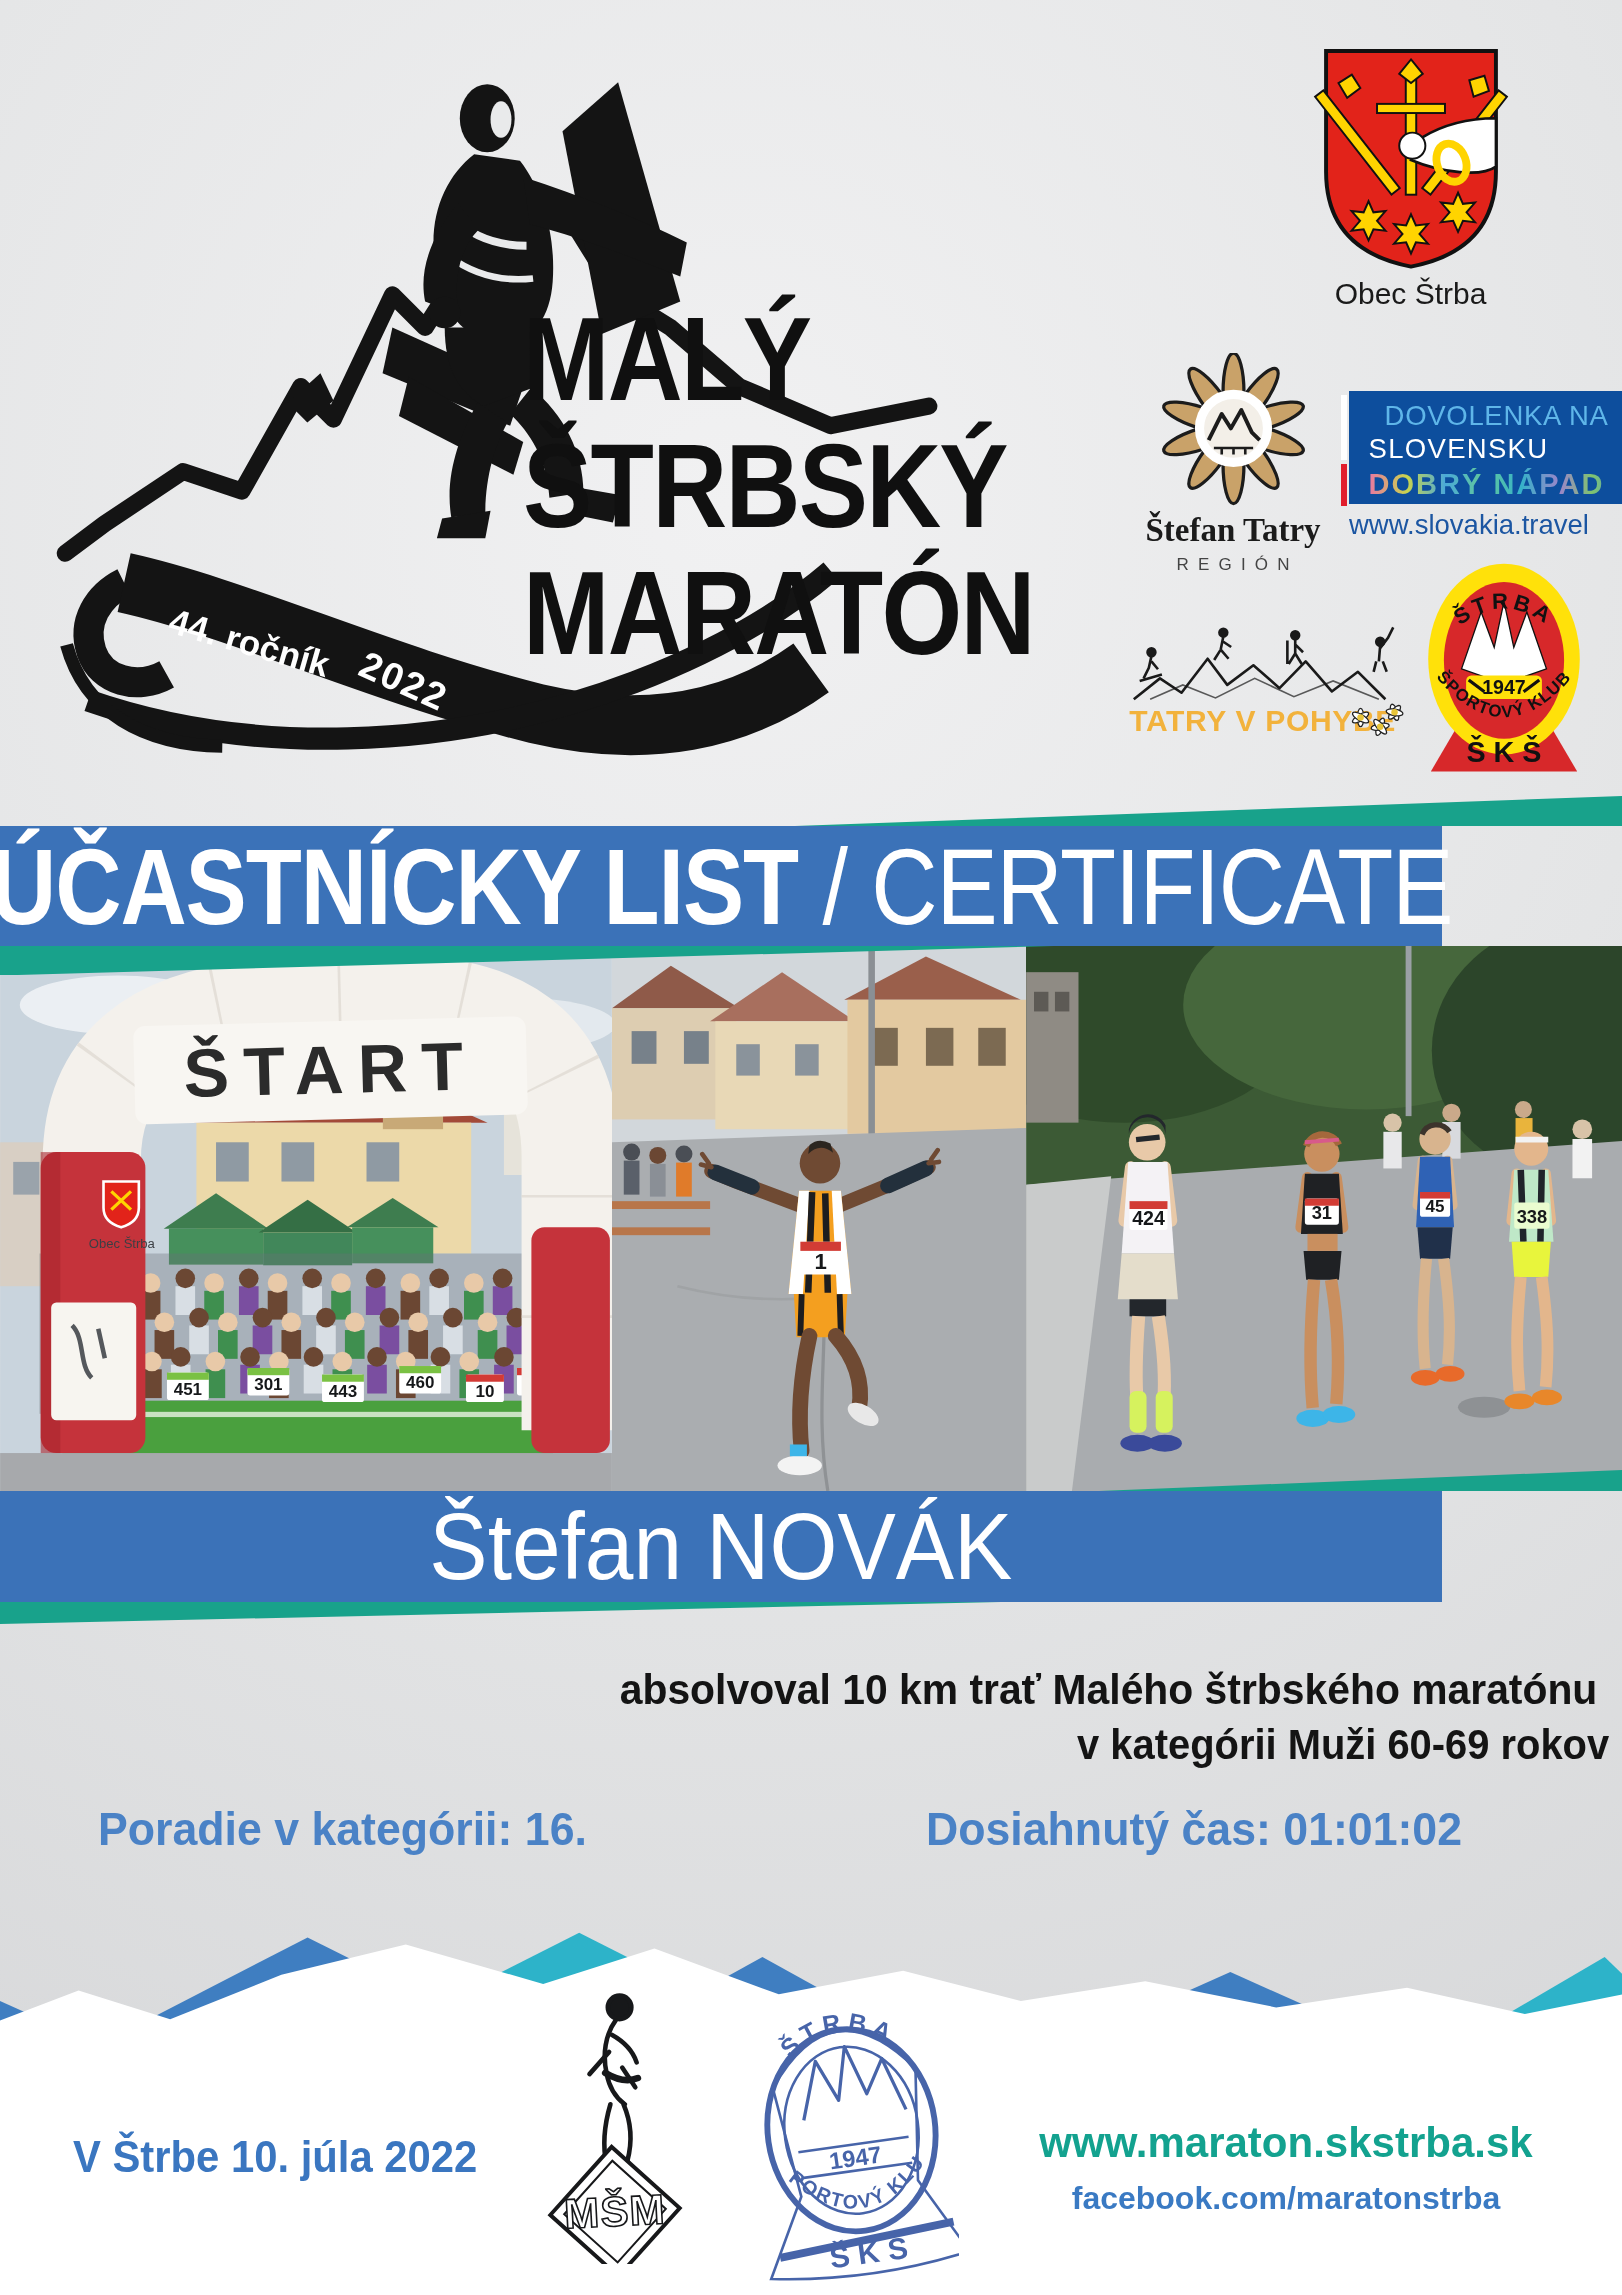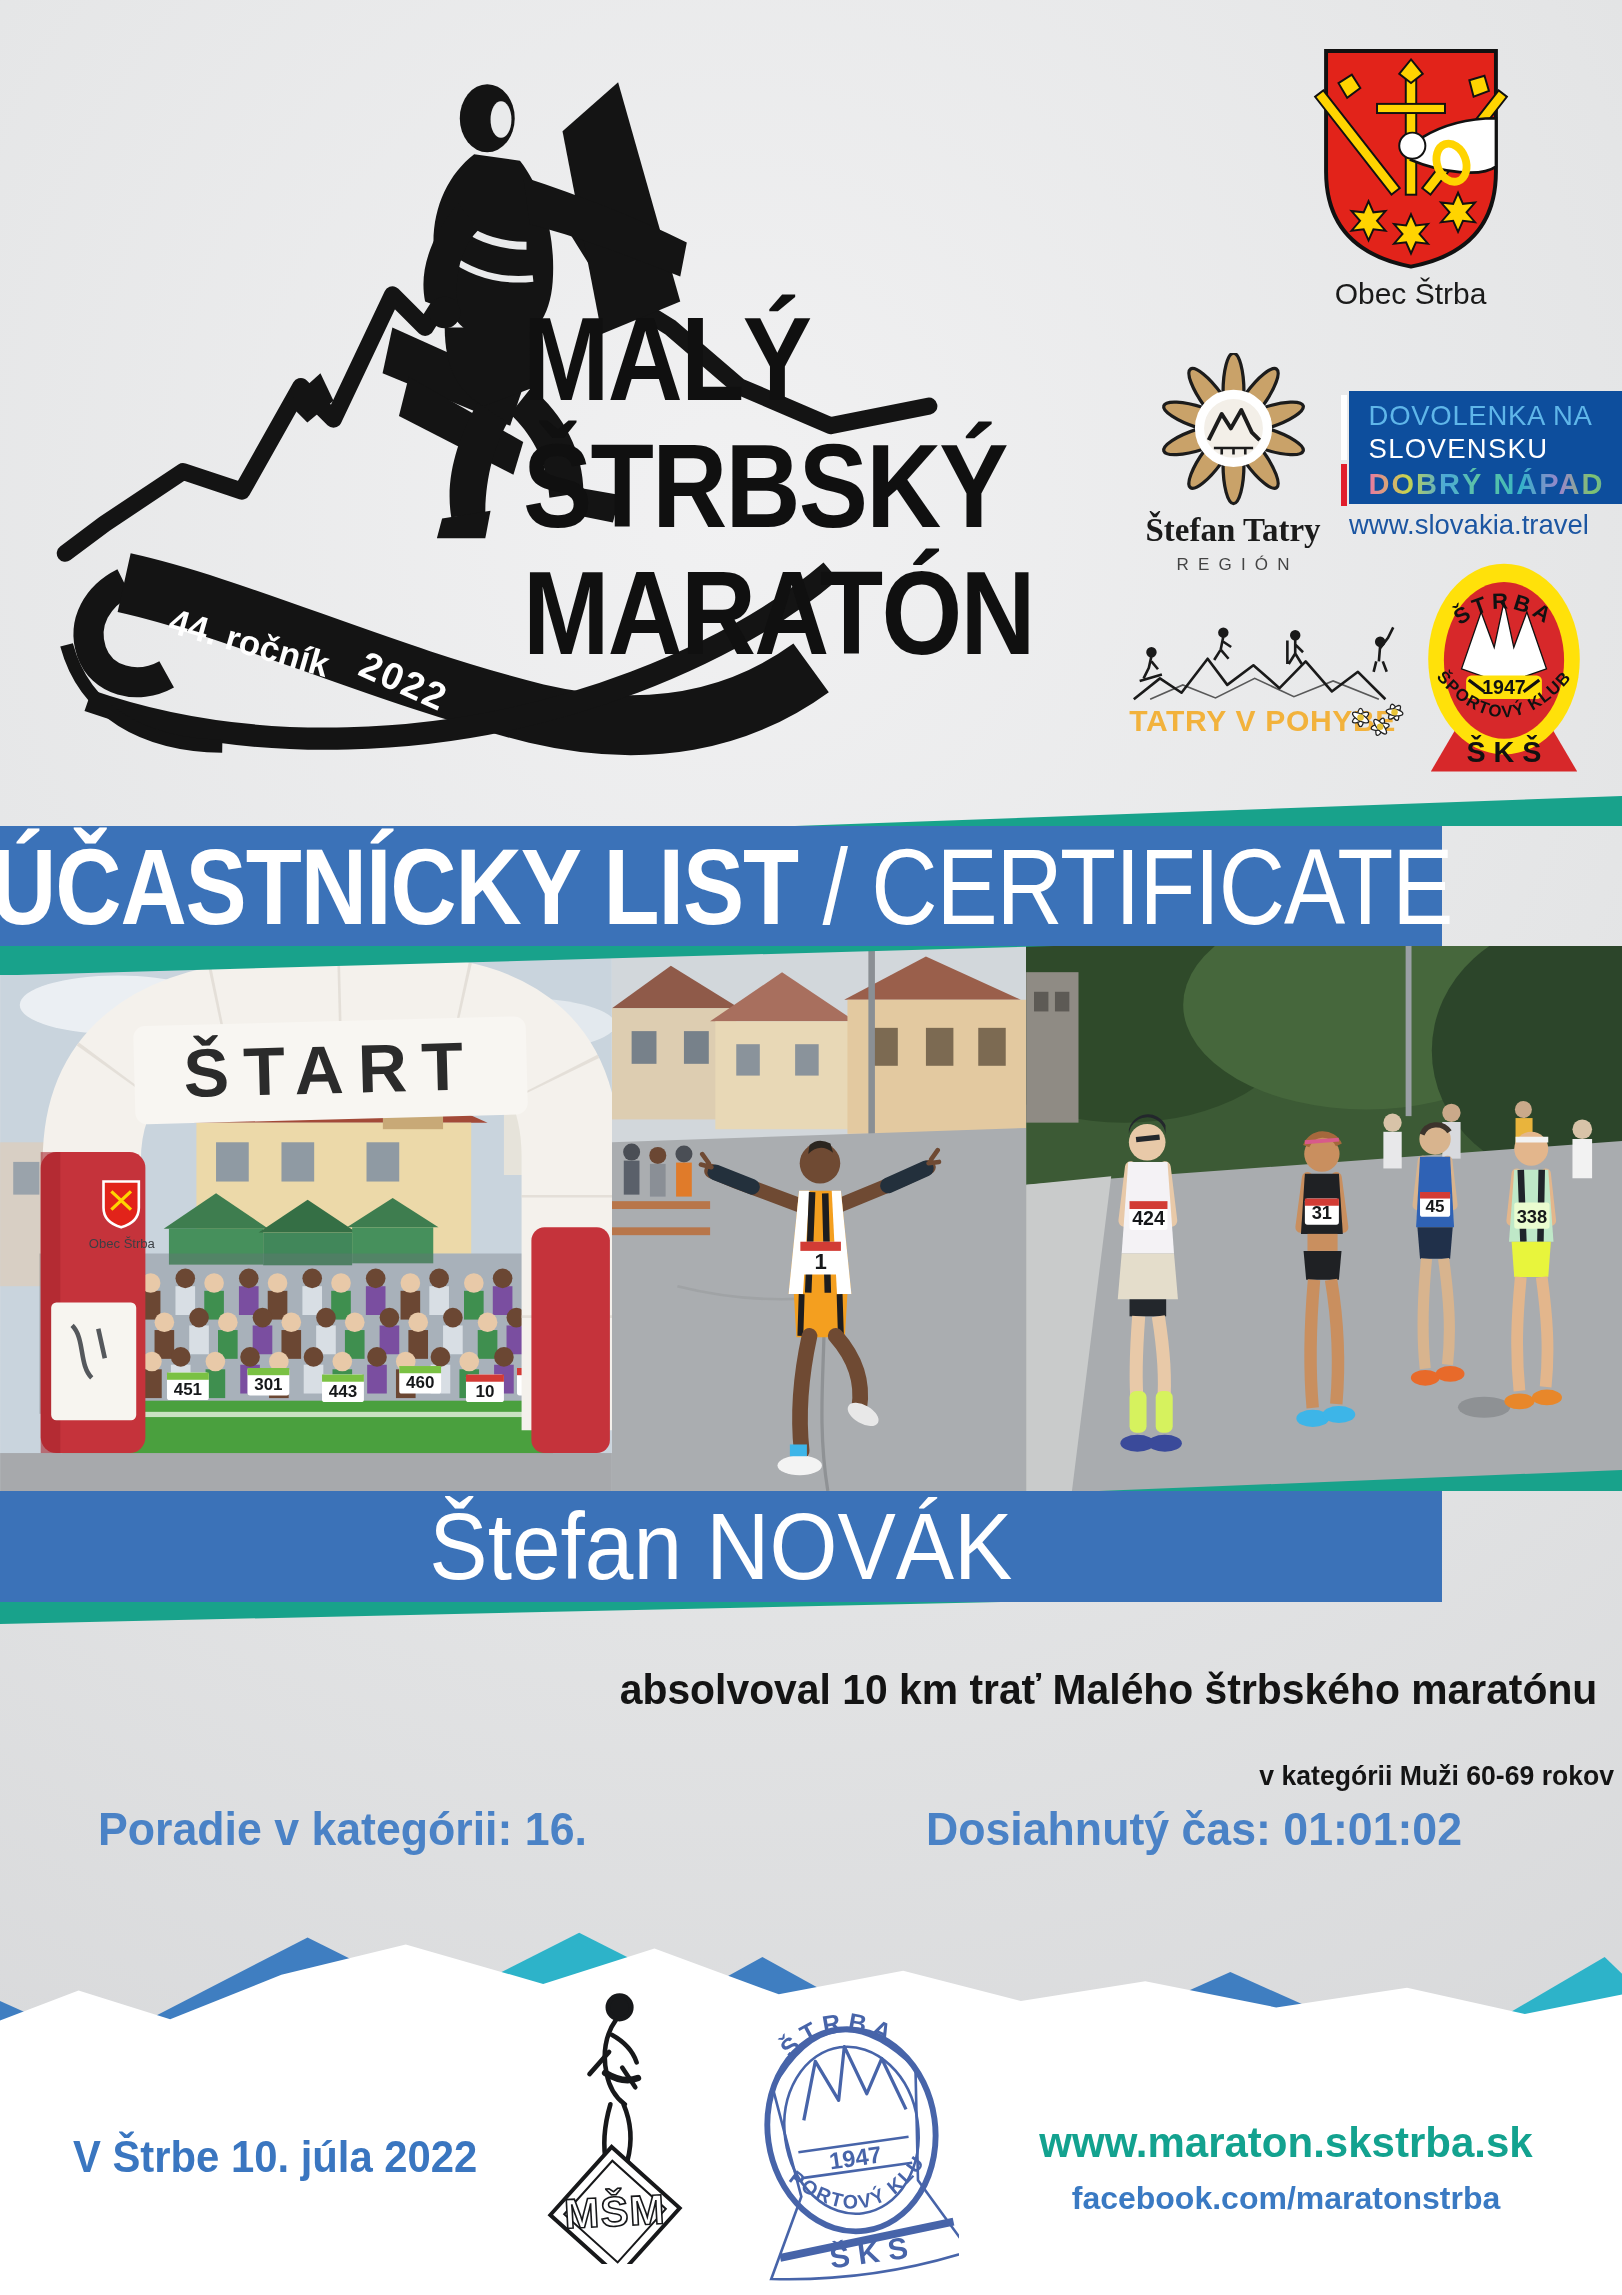--- a/index.html
+++ b/index.html
@@ -16,42 +16,42 @@
   .coat{left:1309px;top:41px;width:203px;text-align:center;}
   .coat-caption{font-size:30px;color:#1a1a1a;margin-top:5.2px;}
   .vtatry{left:1135px;top:353px;width:196px;text-align:center;}
   .vtatry-name{font-size:33px;font-weight:700;color:#1b1b1b;margin-top:2.6px;
     font-family:"Liberation Serif","DejaVu Serif",serif;}
   .vtatry-sub{font-size:17px;letter-spacing:9.2px;color:#444;margin-top:6.5px;padding-left:9.2px;}
   .dovolenka-box{left:1349px;top:391px;width:274px;height:113px;background:#0d4e9d;
     padding:9.2px 0 0 19.6px;box-sizing:border-box;}
   .dovolenka-box .bar-w{position:absolute;left:-7.9px;top:3.9px;width:5.9px;height:65px;background:#fff;}
   .dovolenka-box .bar-r{position:absolute;left:-7.9px;top:73px;width:5.9px;height:42px;background:#e11d2c;}
-  .dv1{font-size:27.5px;color:#5fb6e9;letter-spacing:0.7px;}
+  .dv1{font-size:27.5px;color:#5fb6e9;letter-spacing:0.7px;margin-left:16px;}
   .dv2{font-size:27.5px;color:#ffffff;letter-spacing:1.3px;margin-top:1.3px;}
   .dv3{font-size:29px;font-weight:700;letter-spacing:2px;margin-top:2.6px;
     background:linear-gradient(90deg,#e878a0 0%,#c8d44e 15%,#4aa9d8 30%,#62c99b 45%,#36b1c9 60%,#9b85c9 75%,#7fc46e 88%,#4a90d9 100%);
     -webkit-background-clip:text;background-clip:text;color:transparent;}
   .dv-url{left:1349px;top:509px;width:274px;font-size:27.5px;color:#1c56a2;}
   
   .wedge{background:#18a28b;}
   .band{left:0;width:1442px;background:#3b72b8;display:flex;align-items:center;justify-content:center;}
   .band-cert{top:826px;height:120px;}
   .band-name{top:1491px;height:111px;}
   .band-cert .line{color:#fff;font-size:108px;white-space:nowrap;transform:scaleX(0.85);letter-spacing:-1.3px;}
   .band-cert .bold{font-weight:700;}
   .band-cert .thin{font-weight:400;}
   .band-name .line{color:#fff;font-size:95px;font-weight:400;white-space:nowrap;transform:scaleX(0.92);}
   
   .photos{left:0;top:946px;width:1623px;height:545px;display:flex;}
   .photos svg{display:block;}
   
   .res-line{left:0;width:1623px;text-align:right;color:#141414;font-weight:700;white-space:nowrap;}
   .res1{top:1665px;font-size:43px;}
-  .res2{top:1721px;font-size:28px;margin-top:39px;}
+  .res2{top:1721px;font-size:42px;}
   .res-line .inner{display:inline-block;transform:scaleX(0.95);}
   .blue-line{color:#4a82c6;font-weight:700;font-size:47px;white-space:nowrap;
     transform:scaleX(0.95);transform-origin:left top;}
   .rank{left:98px;top:1801px;}
   .time{left:926px;top:1801px;}
   
   .footer-white{left:0;top:2042px;width:1623px;height:254px;background:#ffffff;}
   .date{left:73px;top:2132px;font-size:44px;font-weight:700;color:#3a76c0;
     transform:scaleX(0.95);transform-origin:left top;white-space:nowrap;}
   .links{left:962px;top:2119px;width:648px;text-align:center;}

